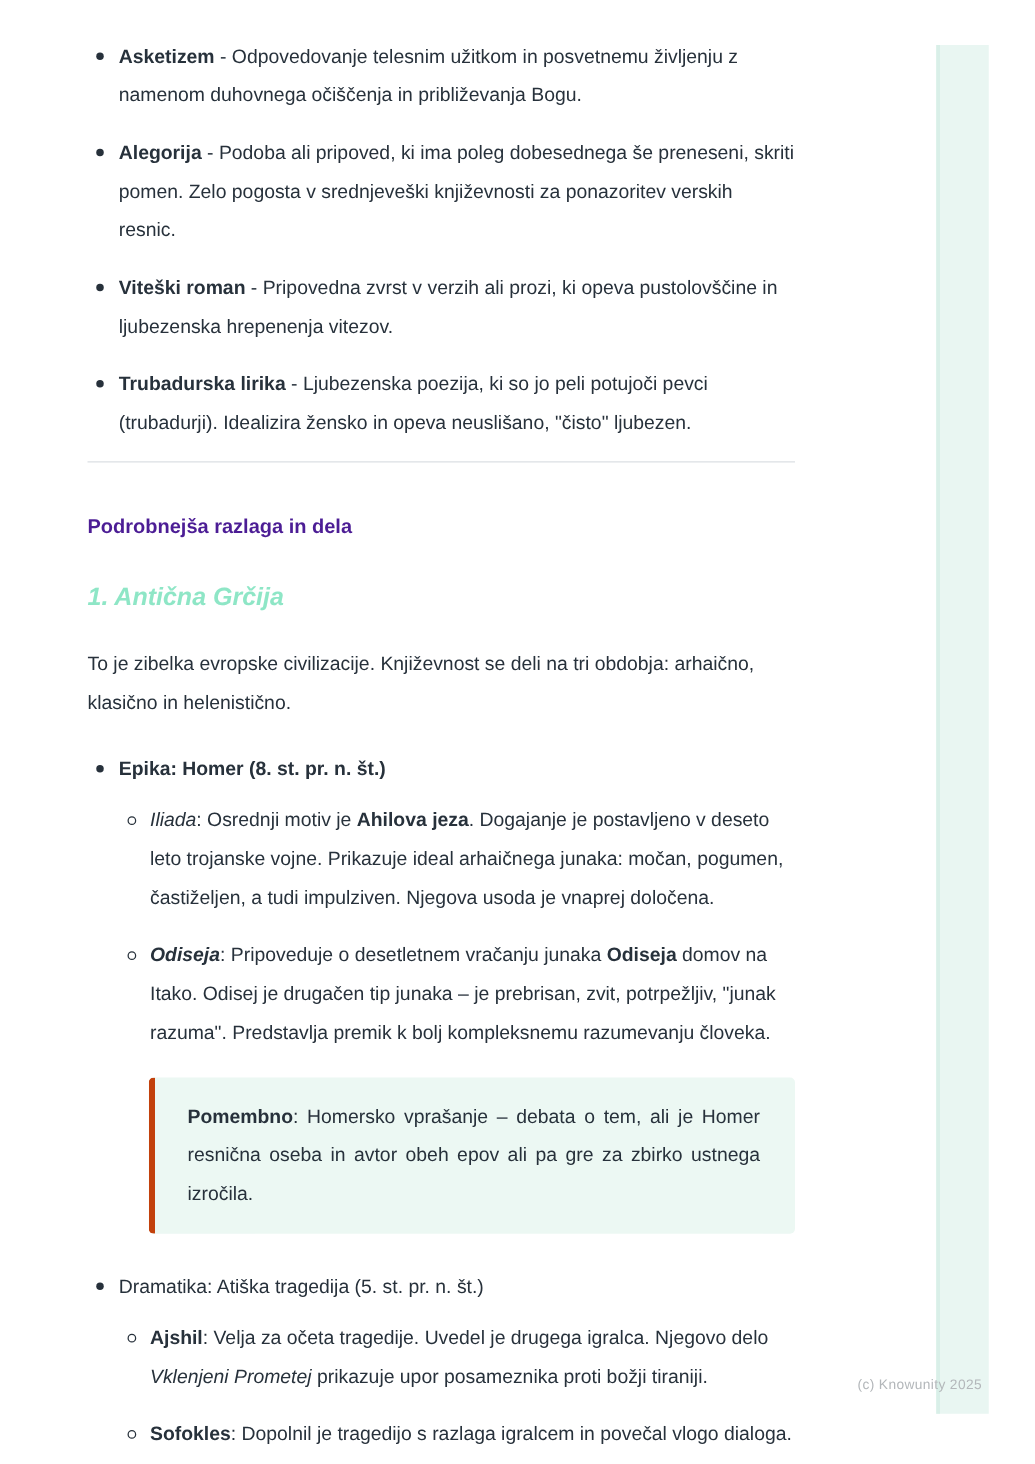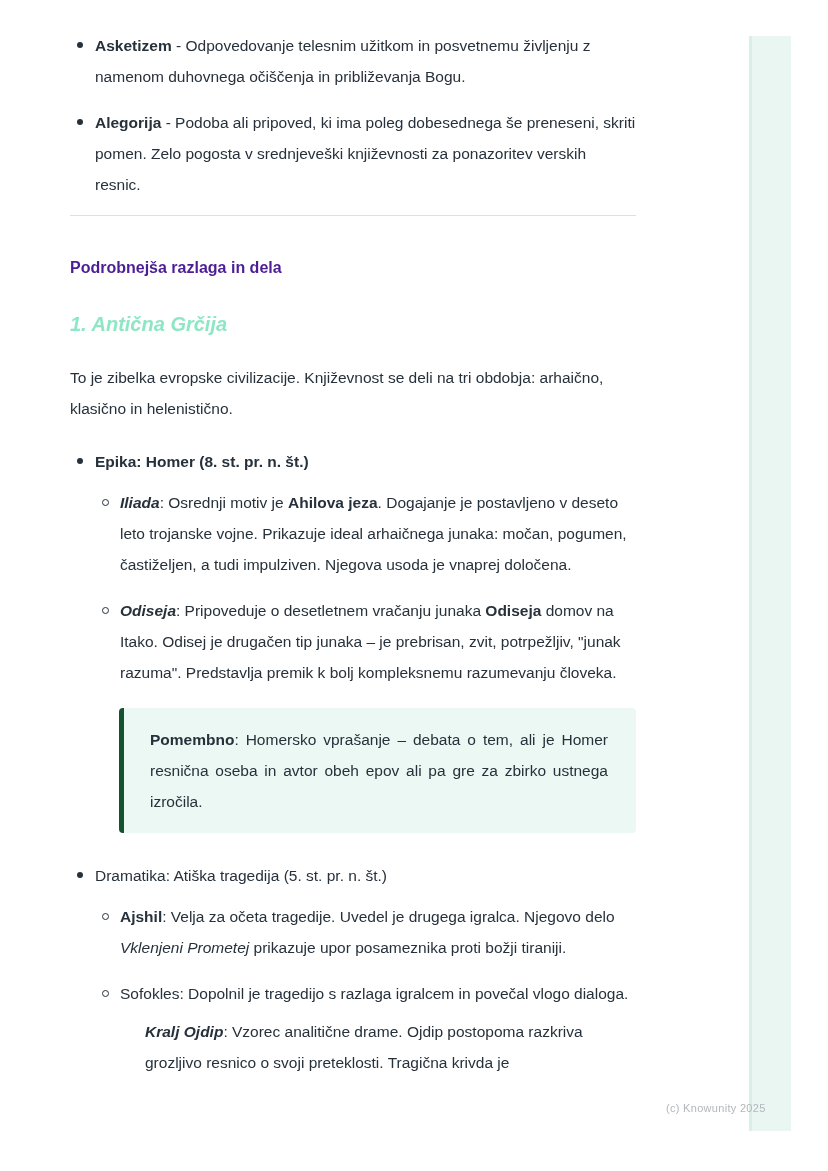--- a/index.html
+++ b/index.html
@@ -88,32 +88,32 @@
     margin: 26px 0 22px 0;
   }
   ul.lvl2 {
     margin-top: 10px;
   }
   ul.lvl3 {
     margin-top: 7px;
   }
   .callout {
     background: #ecf8f3;
-    border-left: 5px solid #14532d;
+    border-left: 5px solid #c2410c;
     border-radius: 4px;
     margin: 20px 0 27px 24px;
     padding: 16px 28px 16px 26px;
   }
   .callout p {
     margin: 0;
     text-align: justify;
   }
   .footer {
     position: absolute;
-    left: 666px;
+    left: 686px;
     top: 1101px;
     font-size: 11px;
     line-height: 14px;
     color: #b3b7ba;
     letter-spacing: 0.3px;
     z-index: 2;
     white-space: nowrap;
   }
 </style>
 </head>
@@ -125,40 +125,48 @@
 
   <ul class="list lvl1">
     <li>
       <span class="dot"></span>
       <span class="txt"><span style="font-weight: 700;">Asketizem</span><span> - Odpovedovanje telesnim užitkom in posvetnemu življenju z namenom duhovnega očiščenja in približevanja Bogu.</span></span>
     </li>
     <li>
       <span class="dot"></span>
       <span class="txt"><span style="font-weight: 700;">Alegorija</span><span> - Podoba ali pripoved, ki ima poleg dobesednega še preneseni, skriti pomen. Zelo pogosta v srednjeveški književnosti za ponazoritev verskih resnic.</span></span>
     </li>
+    <li>
+      <span class="dot"></span>
+      <span class="txt"><span style="font-weight: 700;">Viteški roman</span><span> - Pripovedna zvrst v verzih ali prozi, ki opeva pustolovščine in ljubezenska hrepenenja vitezov.</span></span>
+    </li>
+    <li>
+      <span class="dot"></span>
+      <span class="txt"><span style="font-weight: 700;">Trubadurska lirika</span><span> - Ljubezenska poezija, ki so jo peli potujoči pevci (trubadurji). Idealizira žensko in opeva neuslišano, "čisto" ljubezen.</span></span>
+    </li>
   </ul>
 
   <hr class="divider">
 
   <h2 class="section-title">Podrobnejša razlaga in dela</h2>
 
   <h3 class="subsection-title">1. Antična Grčija</h3>
 
   <p class="intro">To je zibelka evropske civilizacije. Književnost se deli na tri obdobja: arhaično, klasično in helenistično.</p>
 
   <ul class="list lvl1">
 
     <li>
       <span class="dot"></span>
       <span class="txt"><span style="font-weight: 700;">Epika: Homer (8. st. pr. n. št.)</span></span>
 
       <ul class="list lvl2">
         <li>
           <span class="circle"></span>
-          <span class="txt"><span style="font-weight: 700; font-style: italic;">Iliada</span><span>: Osrednji motiv je </span><span style="font-weight: 700;">Ahilova jeza</span><span>. Dogajanje je postavljeno v deseto leto trojanske vojne. Prikazuje ideal arhaičnega junaka: močan, pogumen, častiželjen, a tudi impulziven. Njegova usoda je vnaprej določena.</span></span>
+          <span class="txt"><span style="font-weight: 400; font-style: italic;">Iliada</span><span>: Osrednji motiv je </span><span style="font-weight: 700;">Ahilova jeza</span><span>. Dogajanje je postavljeno v deseto leto trojanske vojne. Prikazuje ideal arhaičnega junaka: močan, pogumen, častiželjen, a tudi impulziven. Njegova usoda je vnaprej določena.</span></span>
         </li>
         <li>
           <span class="circle"></span>
           <span class="txt"><span style="font-weight: 700; font-style: italic;">Odiseja</span><span>: Pripoveduje o desetletnem vračanju junaka </span><span style="font-weight: 700;">Odiseja</span><span> domov na Itako. Odisej je drugačen tip junaka – je prebrisan, zvit, potrpežljiv, "junak razuma". Predstavlja premik k bolj kompleksnemu razumevanju človeka.</span></span>
         </li>
       </ul>
 
       <div class="callout">
         <p><span style="font-weight: 700;">Pomembno</span><span>: Homersko vprašanje – debata o tem, ali je Homer resnična oseba in avtor obeh epov ali pa gre za zbirko ustnega izročila.</span></p>
       </div>
@@ -168,21 +176,21 @@
       <span class="dot"></span>
       <span class="txt"><span style="font-weight: 400;">Dramatika: Atiška tragedija (5. st. pr. n. št.)</span></span>
 
       <ul class="list lvl2">
         <li>
           <span class="circle"></span>
           <span class="txt"><span style="font-weight: 700;">Ajshil</span><span>: Velja za očeta tragedije. Uvedel je drugega igralca. Njegovo delo </span><span style="font-style: italic;">Vklenjeni Prometej</span><span> prikazuje upor posameznika proti božji tiraniji.</span></span>
         </li>
         <li>
           <span class="circle"></span>
-          <span class="txt"><span style="font-weight: 400;">Sofokles</span><span>: Dopolnil je tragedijo s razlaga igralcem in povečal vlogo dialoga.</span></span>
+          <span class="txt"><span style="font-weight: 700;">Sofokles</span><span>: Dopolnil je tragedijo s razlaga igralcem in povečal vlogo dialoga.</span></span>
           <ul class="list lvl3">
             <li>
               
               <span class="txt"><span style="font-weight: 700; font-style: italic;">Kralj Ojdip</span><span>: Vzorec analitične drame. Ojdip postopoma razkriva grozljivo resnico o svoji preteklosti. Tragična krivda je </span></span>
             </li>
           </ul>
         </li>
       </ul>
     </li>
 

